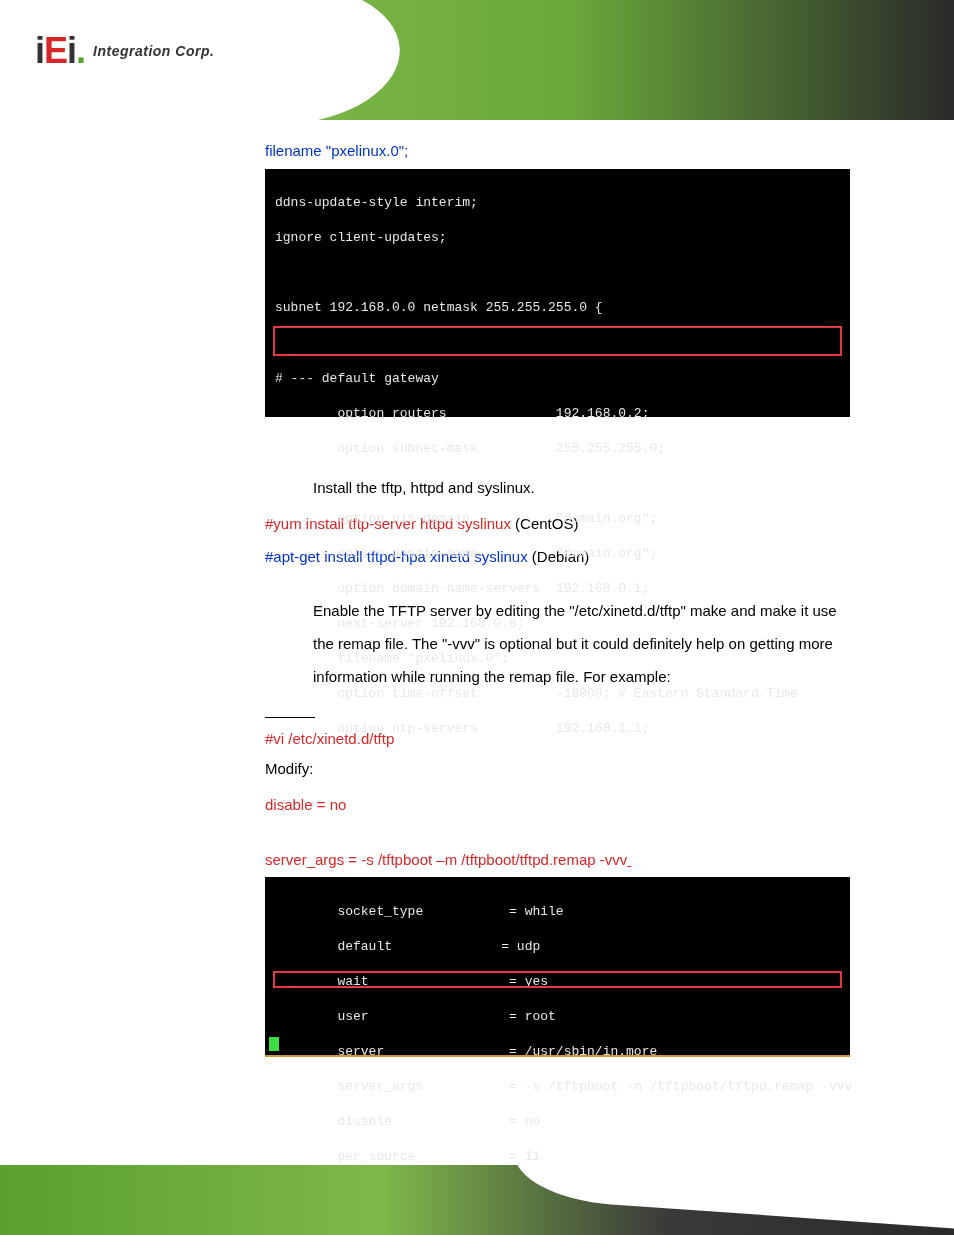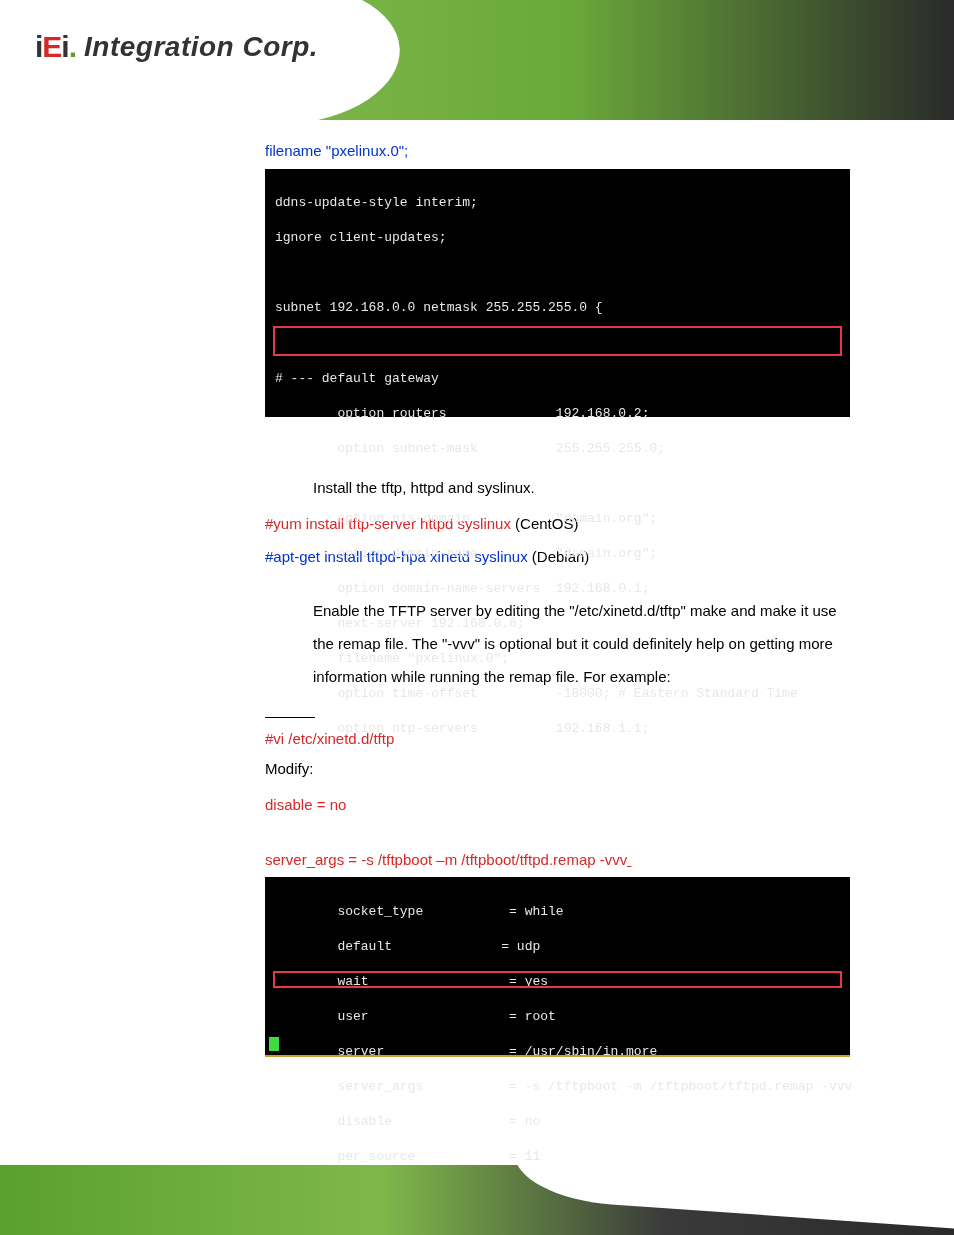--- a/index.html
+++ b/index.html
@@ -30,30 +30,30 @@
   }
   .logo-block {
     position: absolute;
     top: 30px;
     left: 35px;
     display: flex;
     align-items: center;
   }
   .logo-iei {
     font-weight: bold;
-    font-size: 30px;
+    font-size: 36px;
     color: #333;
     letter-spacing: -1px;
   }
   .logo-iei .dot1 { color: #d62828; }
   .logo-iei .dot2 { color: #5aa02c; }
   .logo-text {
     margin-left: 8px;
     color: #333;
-    font-size: 28px;
+    font-size: 14px;
     font-weight: bold;
     font-style: italic;
     letter-spacing: 0.5px;
     text-align: center;
   }
   .content {
     padding: 20px 100px 20px 265px;
     font-size: 15px;
     color: #000;
     line-height: 1.5;

